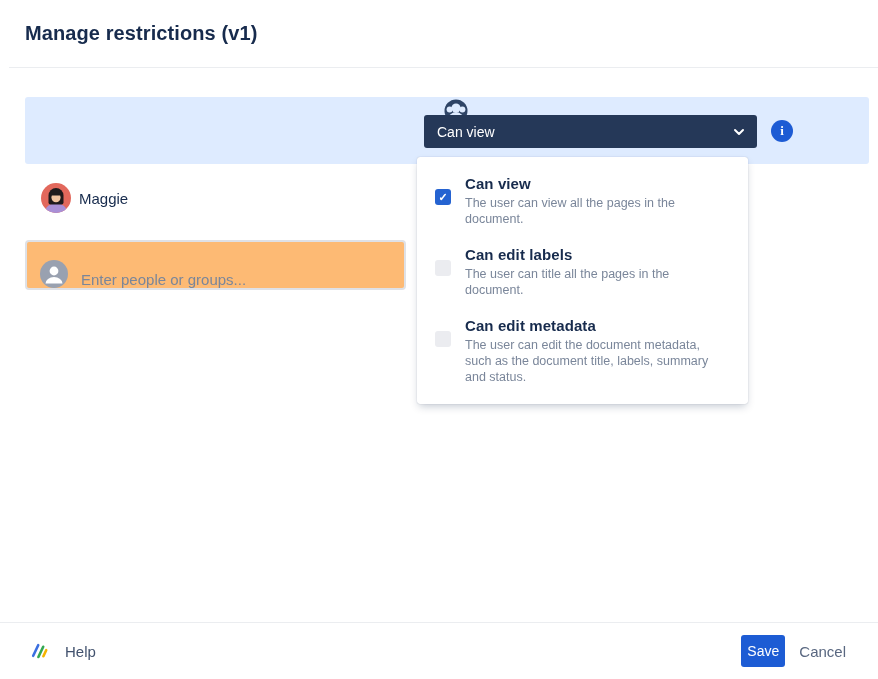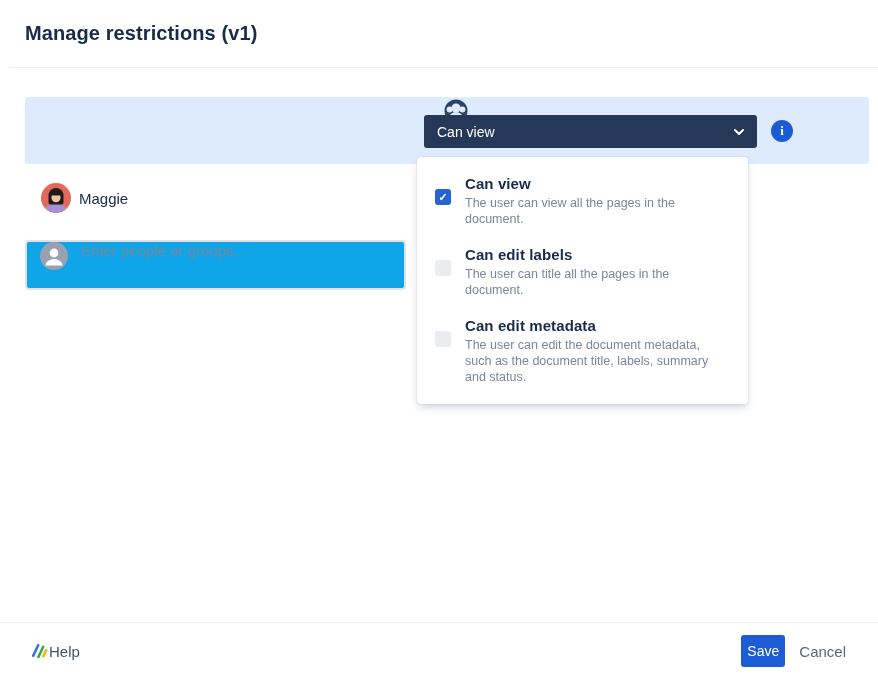--- a/index.html
+++ b/index.html
@@ -23,22 +23,22 @@
   .info-badge { position: absolute; left: 746px; top: 23px; width: 22px; height: 22px;
     border-radius: 50%; background: #1D5BD4; color: #fff; display: flex; align-items: center;
     justify-content: center; font-family: "Liberation Serif", serif; font-weight: 700;
     font-size: 13px; cursor: pointer; }
 
   
   .row-maggie { margin: 19px 18px 0 16px; display: flex; align-items: center; padding-left: 16px; height: 30px; }
 
   
   .people-input-wrap { margin: 27px 18px 0 16px; width: 381px; height: 50px;
-    border: 2px solid #DFE1E6; background: #0ea5e9; border-radius: 4px;
-    display: flex; align-items: flex-start; padding-left: 13px; }
+    border: 2px solid #DFE1E6; background: #fdba74; border-radius: 4px;
+    display: flex; align-items: flex-end; padding-left: 13px; }
   .people-input { border: none; outline: none; background: transparent; flex: 1;
     font-size: 15px; margin-left: 13px; font-family: "Liberation Sans", sans-serif; color: #172B4D; }
   .people-input::placeholder { color: #7A869A; opacity: 1; }
 
   
   .dropdown-panel { position: absolute; left: 417px; top: 157px; width: 331px;
     background: #fff; border-radius: 3px; padding: 8px 0 10px;
     box-shadow: 0 4px 8px -2px rgba(9,30,66,.25), 0 0 1px rgba(9,30,66,.31); z-index: 10; }
   .dd-item { display: flex; align-items: flex-start; padding: 9px 20px 9px 18px; cursor: pointer; }
   .dd-check { width: 16px; height: 16px; border-radius: 3px; flex: 0 0 16px; margin-top: 15px; }
@@ -46,21 +46,21 @@
     justify-content: center; font-size: 11px; font-weight: 700; line-height: 16px; }
   .dd-check.unchecked { background: #EBECF0; }
   .dd-text { margin-left: 14px; }
   .dd-title { font-size: 15px; font-weight: 700; color: #172B4D; line-height: 19px; letter-spacing: .1px; }
   .dd-desc { font-size: 12.5px; color: #7A869A; line-height: 16px; margin-top: 2px; max-width: 270px; }
 
   
   .footer { position: absolute; left: 0; bottom: 0; width: 878px; height: 57px;
     border-top: 1px solid #ebedf0; display: flex; align-items: center;
     padding: 0 32px 0 30px; background: #fff; }
-  .help-link { display: flex; align-items: center; gap: 0; cursor: pointer; }
+  .help-link { display: flex; align-items: center; gap: 16px; cursor: pointer; }
   .help-label { font-size: 15px; color: #42526E; }
   .footer-spacer { flex: 1; }
   .save-btn { width: 44px; height: 32px; background: #1D5CD4; color: #fff; border: none;
     border-radius: 3px; font-size: 14px; font-family: "Liberation Sans", sans-serif;
     cursor: pointer; }
   .cancel-link { margin-left: 14px; font-size: 15px; color: #596780; cursor: pointer; }
 
   .icon-svg { display: block; }
 </style>
 </head>

